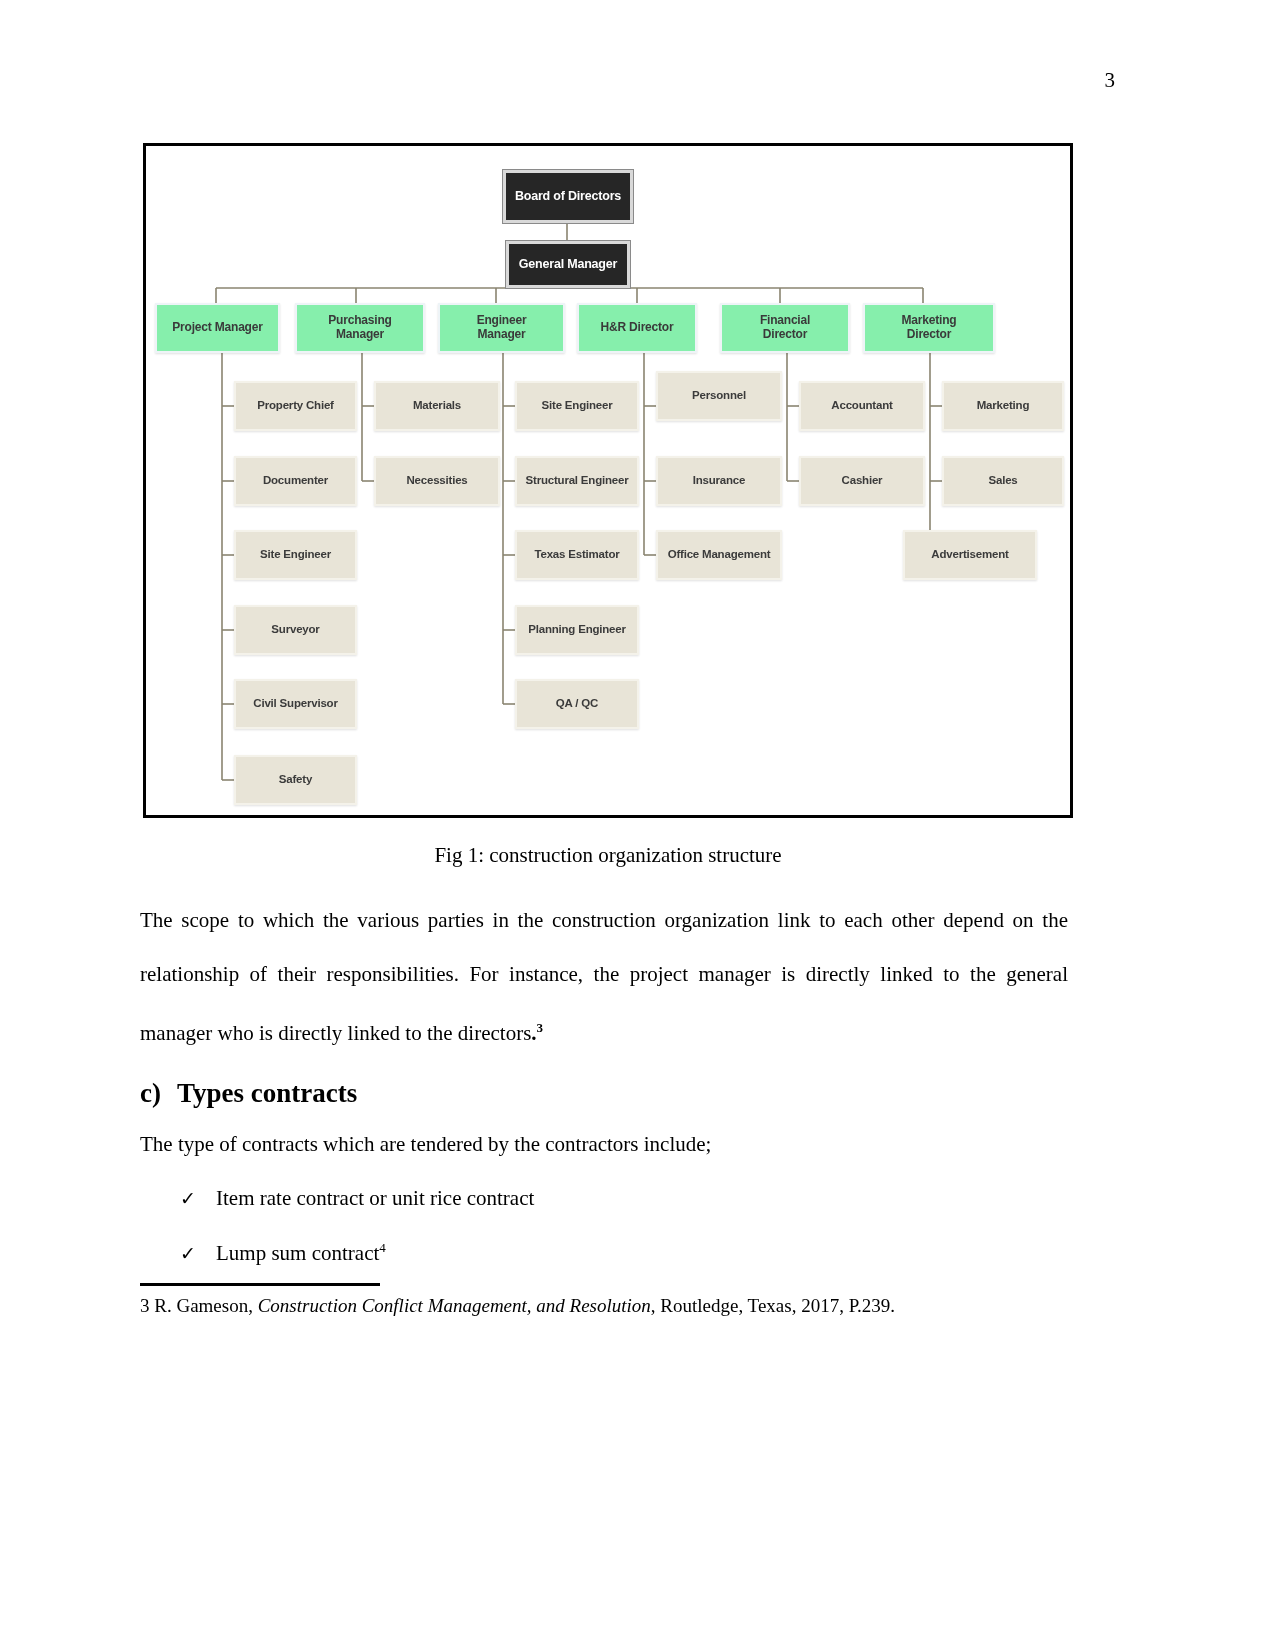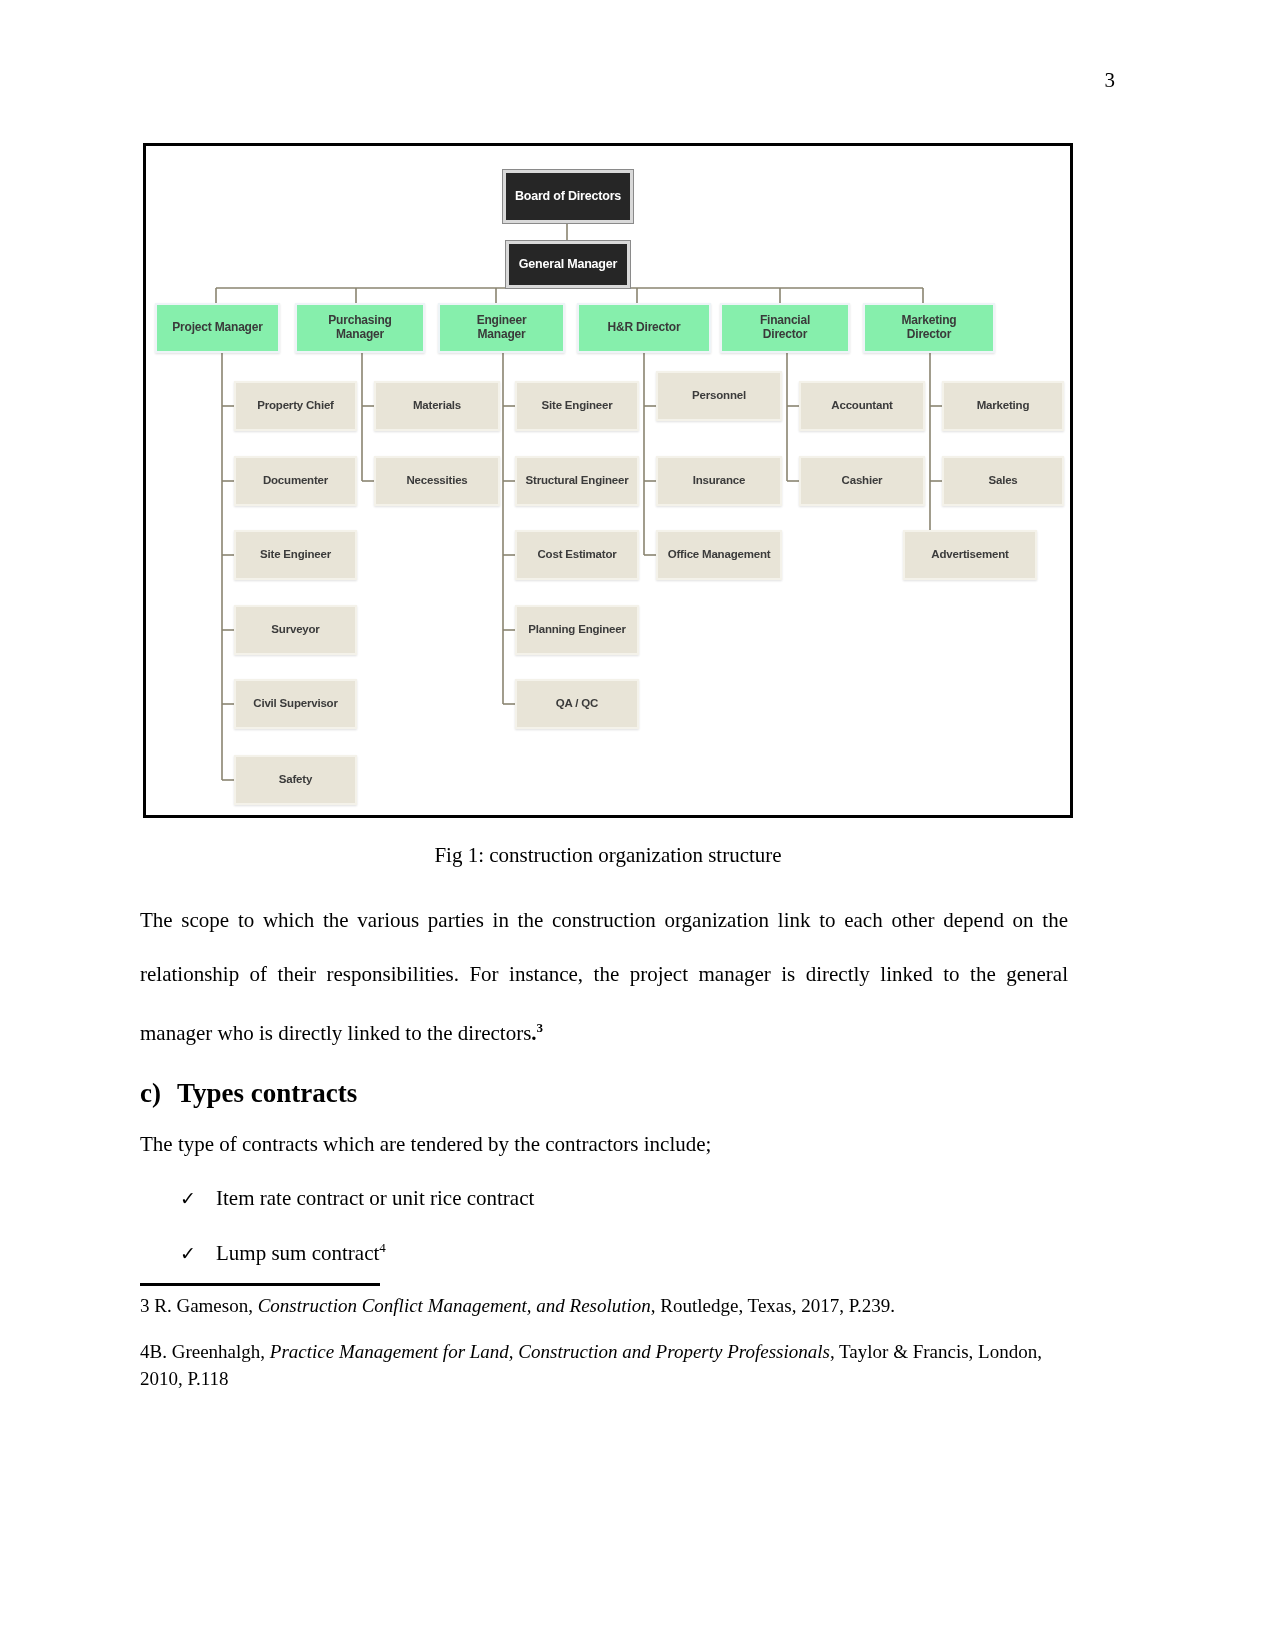--- a/index.html
+++ b/index.html
@@ -257,21 +257,21 @@
         <span>Purchasing</span><br>
         <span>Manager</span>
       </span>
     </div>
     <div class="node node-dir" style="left:292px; top:157px; width:127px; height:50px;">
       <span>
         <span>Engineer</span><br>
         <span>Manager</span>
       </span>
     </div>
-    <div class="node node-dir" style="left:431px; top:157px; width:134px; height:50px;">
+    <div class="node node-dir" style="left:431px; top:157px; width:120px; height:50px;">
       <span>H&amp;R Director</span>
     </div>
     <div class="node node-dir" style="left:574px; top:157px; width:130px; height:50px;">
       <span>
         <span>Financial</span><br>
         <span>Director</span>
       </span>
     </div>
     <div class="node node-dir" style="left:717px; top:157px; width:132px; height:50px;">
       <span>
@@ -306,21 +306,21 @@
       <span>Necessities</span>
     </div>
 
     <div class="node node-sub" style="left:369px; top:235px; width:124px; height:50px;">
       <span>Site Engineer</span>
     </div>
     <div class="node node-sub" style="left:369px; top:310px; width:124px; height:50px;">
       <span>Structural Engineer</span>
     </div>
     <div class="node node-sub" style="left:369px; top:384px; width:124px; height:50px;">
-      <span>Cost Estimator</span>
+      <span>Texas Estimator</span>
     </div>
     <div class="node node-sub" style="left:369px; top:459px; width:124px; height:50px;">
       <span>Planning Engineer</span>
     </div>
     <div class="node node-sub" style="left:369px; top:533px; width:124px; height:50px;">
       <span>QA / QC</span>
     </div>
 
     <div class="node node-sub" style="left:510px; top:225px; width:126px; height:50px;">
       <span>Personnel</span>
@@ -373,14 +373,13 @@
   </div>
   <div class="bullet-item">
     <span class="bullet-mark">✓</span>
     <span><span>Lump sum contract</span><span class="sup-plain">4</span></span>
   </div>
 </div>
 
 <div class="footnote-rule"></div>
 <div class="footnotes">
   <p><span>3 R. Gameson, </span><em>Construction Conflict Management, and Resolution</em><span>, Routledge, Texas, 2017, P.239.</span></p>
-  <p><span>4B. Greenhalgh, </span><em>Practice Management for Land, Construction and Property Professionals</em><span>, Taylor &amp; Francis, London, 2010, P.118</span></p>
 </div>
 
 </body></html>

